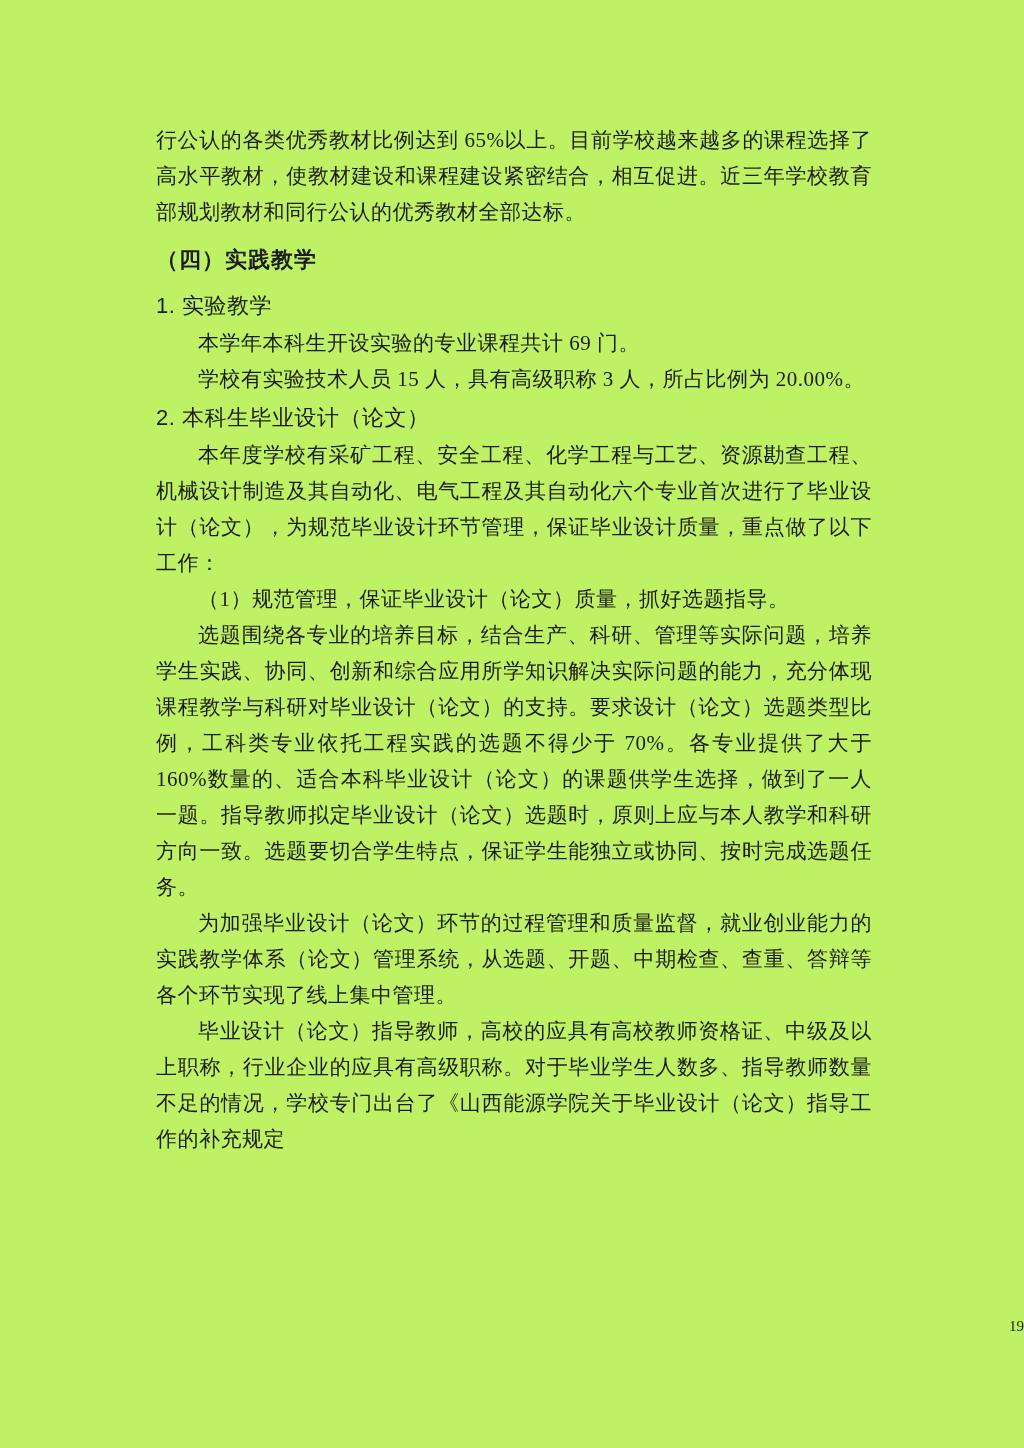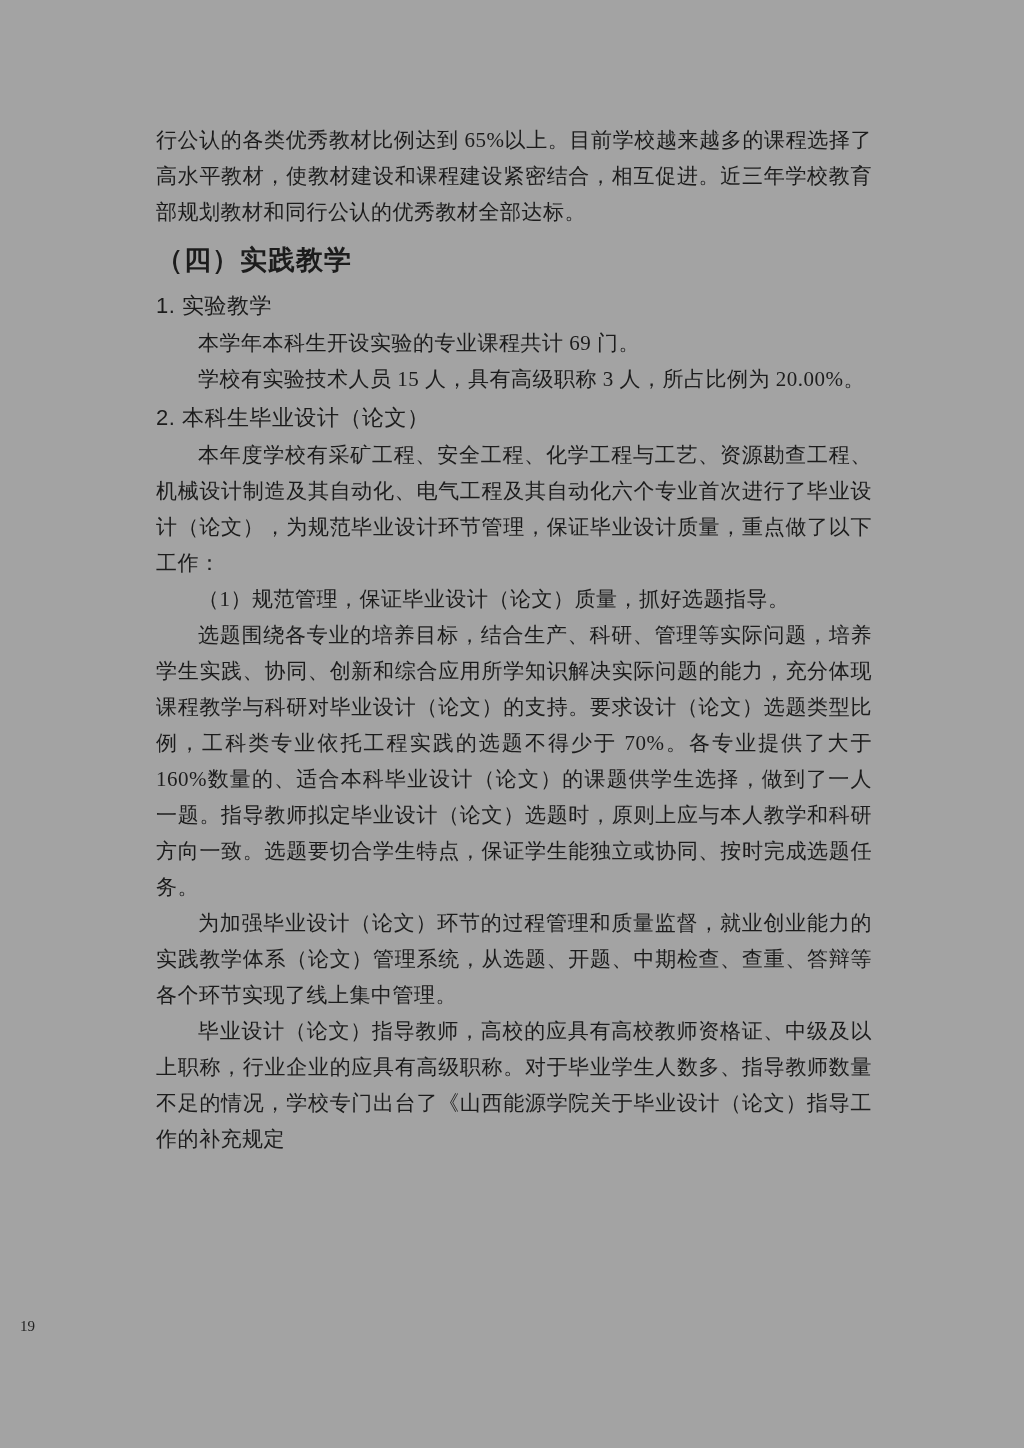--- a/index.html
+++ b/index.html
@@ -5,21 +5,21 @@
   html, body {
     margin: 0;
     padding: 0;
     background: #ffffff;
   }
   .page {
     position: relative;
     width: 1024px;
     height: 1448px;
     margin: 0 auto;
-    background: #a3a3a3;
+    background: #bef264;
     color: #1c1c1c;
     font-family: "Liberation Serif", "DejaVu Serif", serif;
     overflow: hidden;
   }
   .content {
     position: absolute;
     left: 156px;
     top: 122px;
     width: 716px;
   }
@@ -30,44 +30,43 @@
     text-align: justify;
     text-indent: 2em;
     letter-spacing: 0.5px;
     font-family: "Liberation Serif", "DejaVu Serif", serif;
   }
   p.body-para.no-indent {
     text-indent: 0;
   }
   h1.section-heading {
     margin: 9px 0 7px 0;
-    font-size: 27px;
+    font-size: 22px;
     line-height: 42px;
     font-weight: bold;
     font-family: "Liberation Sans", "DejaVu Sans", sans-serif;
     letter-spacing: 1px;
   }
   h2.sub-heading {
     margin: 3px 0 1px 0;
     font-size: 22px;
     line-height: 36px;
     font-weight: normal;
     font-family: "Liberation Sans", "DejaVu Sans", sans-serif;
     letter-spacing: 0.5px;
   }
   .footer {
     position: absolute;
     left: 0;
     right: 0;
     top: 1318px;
-    text-align: left;
+    text-align: right;
     font-size: 15px;
     color: #222222;
     font-family: "Liberation Serif", "DejaVu Serif", serif;
-    padding-left: 20px;
   }
 </style>
 </head>
 <body>
 
 <div class="page">
   <div class="content">
 
     <p class="body-para no-indent">行公认的各类优秀教材比例达到 65%以上。目前学校越来越多的课程选择了高水平教材，使教材建设和课程建设紧密结合，相互促进。近三年学校教育部规划教材和同行公认的优秀教材全部达标。</p>
 

